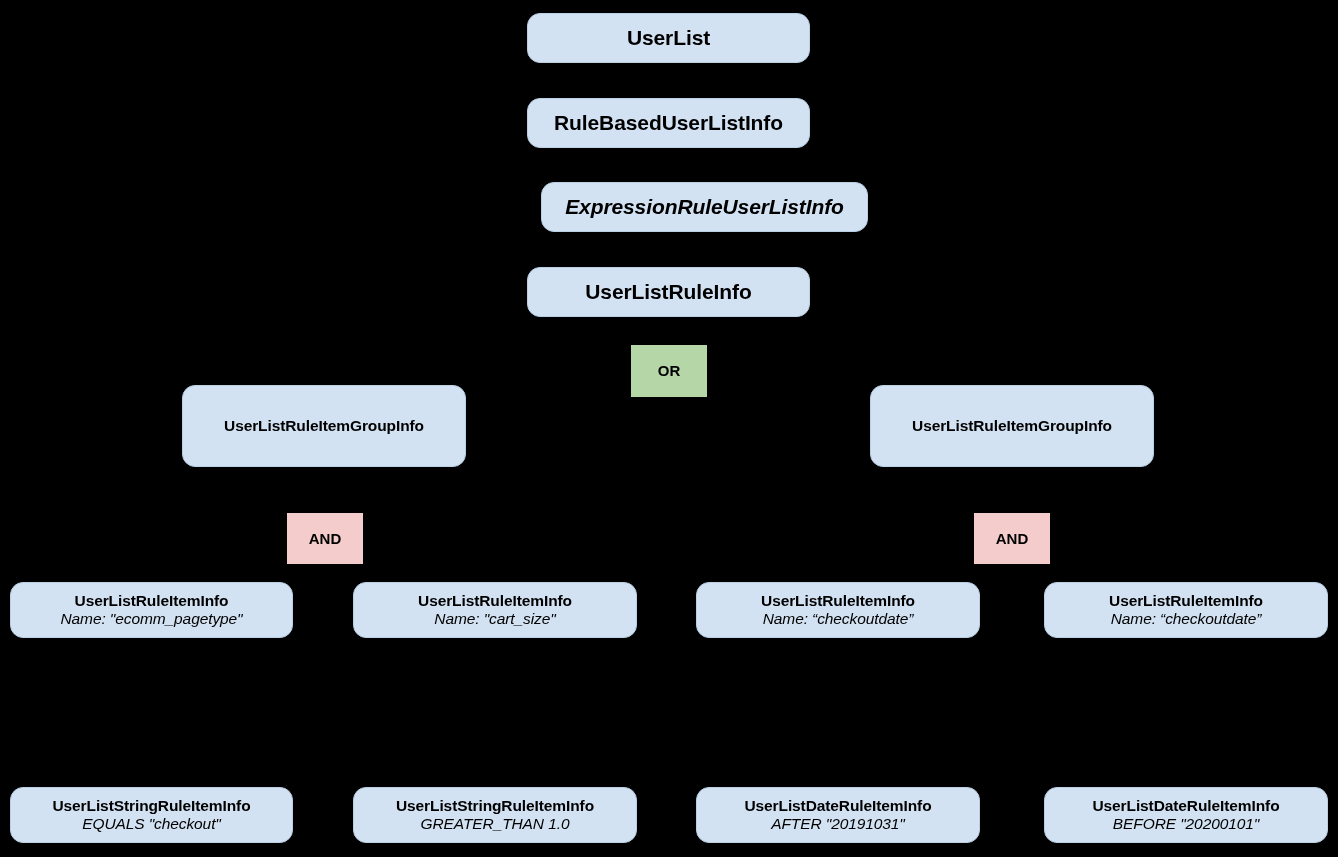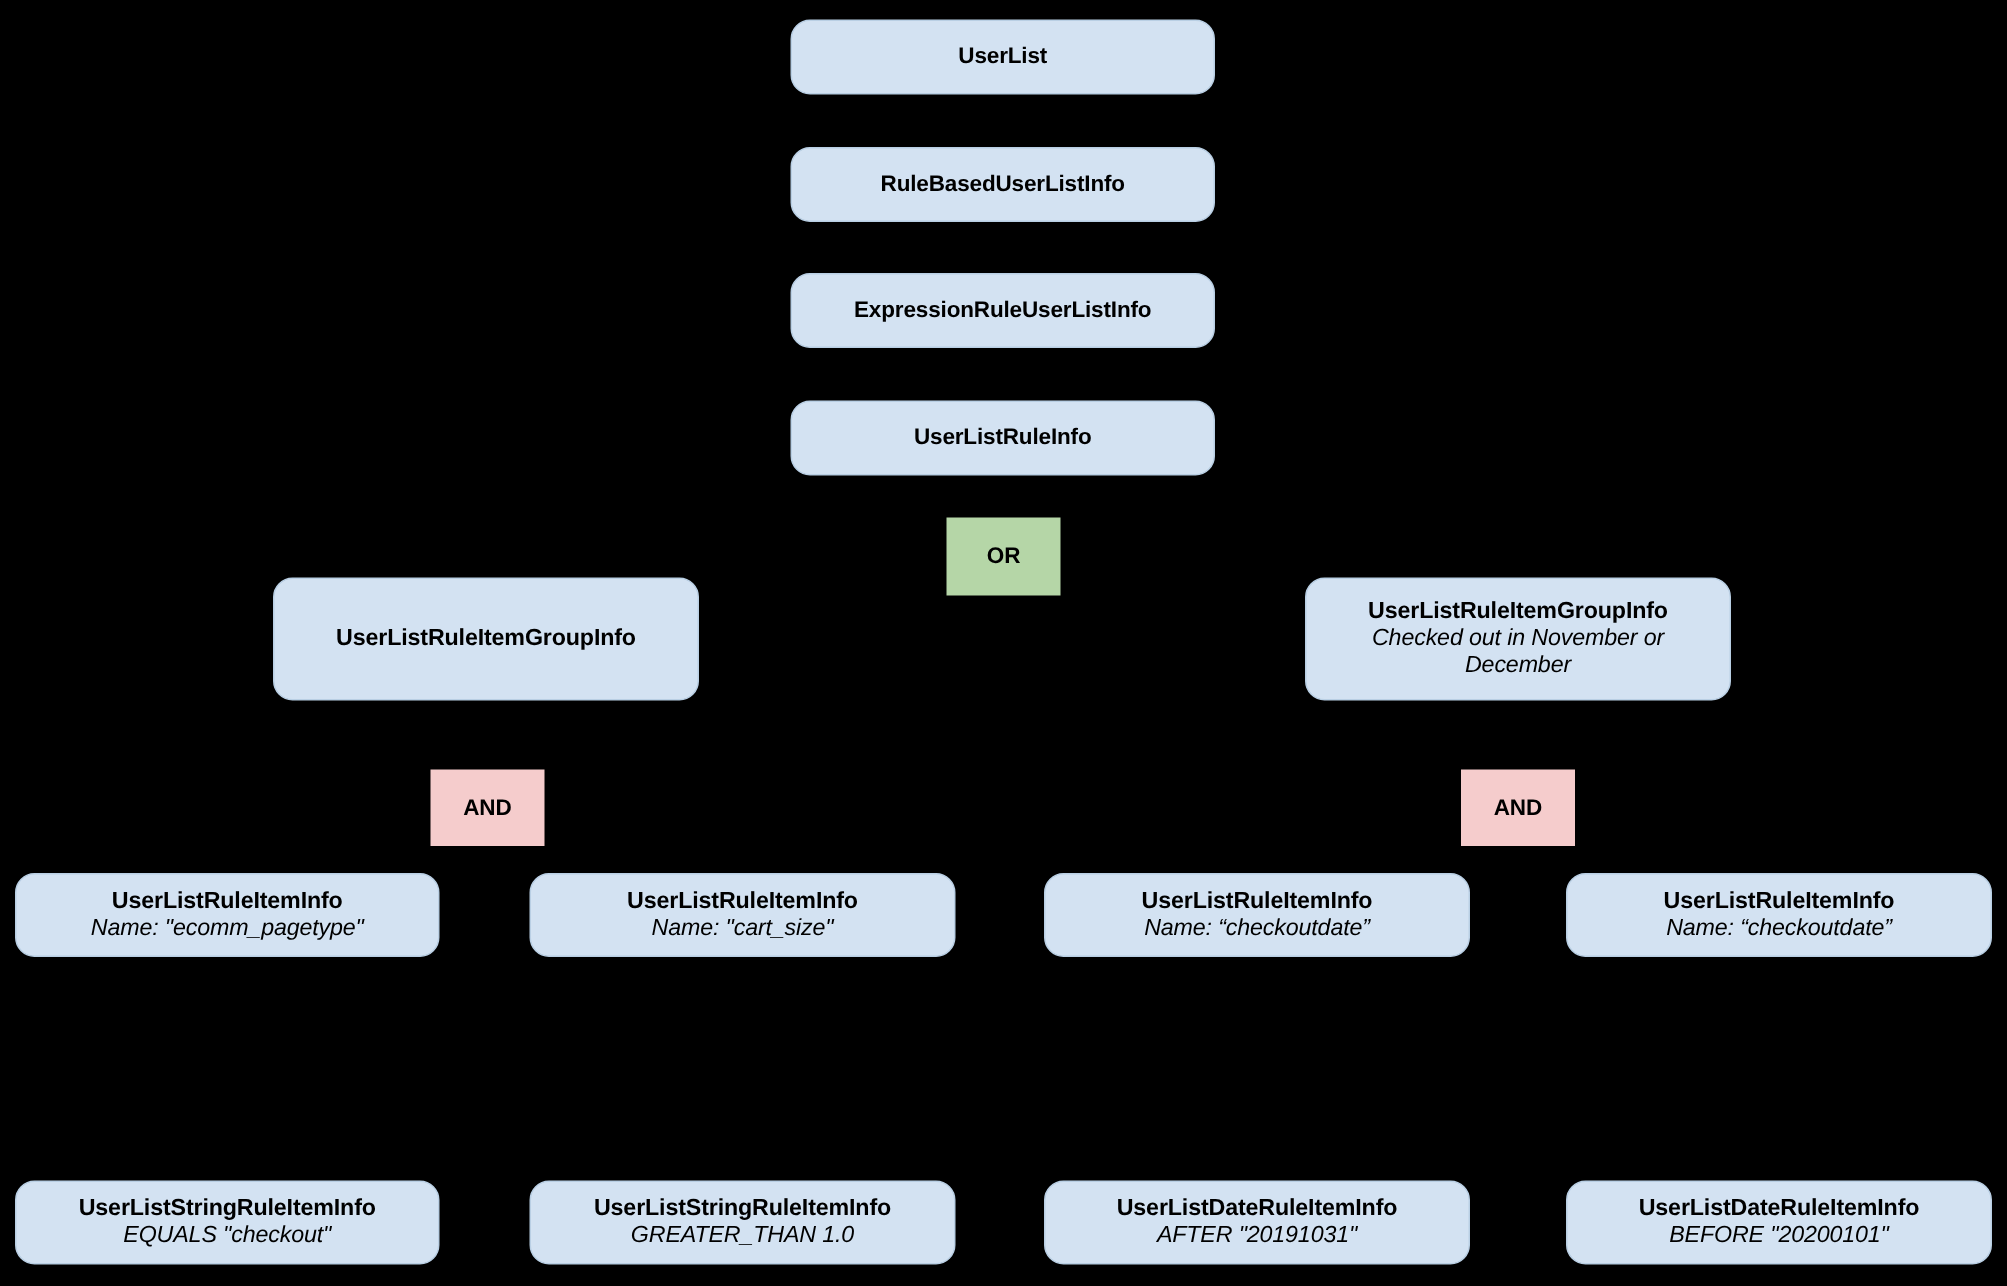--- a/index.html
+++ b/index.html
@@ -60,21 +60,21 @@
     letter-spacing: -0.1px;
     white-space: nowrap;
   }
   .subtitle {
     font-style: italic;
     font-size: 15.5px;
     letter-spacing: -0.1px;
     padding: 0 10px;
   }
   .node.entity.single .title {
-    font-size: 15px;
+    font-size: 21px;
   }
   .op-label {
     font-weight: bold;
     font-size: 15px;
   }
 </style>
 </head>
 <body>
 
 <div id="canvas">
@@ -96,35 +96,34 @@
       <path d="M838,638 L838,787" fill="none" stroke="#000000" stroke-width="2"></path>
       <path d="M1186,638 L1186,787" fill="none" stroke="#000000" stroke-width="2"></path>
     </svg>
   <div id="node-layer">
       <div class="node entity single" style="left: 527px; top: 13px; width: 283px; height: 50px;">
         <div class="title">UserList</div>
       </div>
       <div class="node entity single" style="left: 527px; top: 98px; width: 283px; height: 50px;">
         <div class="title">RuleBasedUserListInfo</div>
       </div>
-      <div class="node entity single" style="left: 527px; top: 182px; width: 283px; height: 50px;">
+      <div class="node entity single" style="left: 541px; top: 182px; width: 327px; height: 50px; font-style: italic;">
         <div class="title">ExpressionRuleUserListInfo</div>
       </div>
       <div class="node entity single" style="left: 527px; top: 267px; width: 283px; height: 50px;">
         <div class="title">UserListRuleInfo</div>
       </div>
       <div class="node op op-or" style="left: 631px; top: 345px; width: 76px; height: 52px;">
         <div class="op-label">OR</div>
       </div>
       <div class="node entity" style="left: 182px; top: 385px; width: 284px; height: 82px;">
         <div class="title">UserListRuleItemGroupInfo</div>
       </div>
       <div class="node entity" style="left: 870px; top: 385px; width: 284px; height: 82px;">
         <div class="title">UserListRuleItemGroupInfo</div>
-        <div class="subtitle">Checked out in November or December</div>
       </div>
       <div class="node op op-and" style="left: 287px; top: 513px; width: 76px; height: 51px;">
         <div class="op-label">AND</div>
       </div>
       <div class="node op op-and" style="left: 974px; top: 513px; width: 76px; height: 51px;">
         <div class="op-label">AND</div>
       </div>
       <div class="node entity" style="left: 10px; top: 582px; width: 283px; height: 56px;">
         <div class="title">UserListRuleItemInfo</div>
         <div class="subtitle">Name: "ecomm_pagetype"</div>

